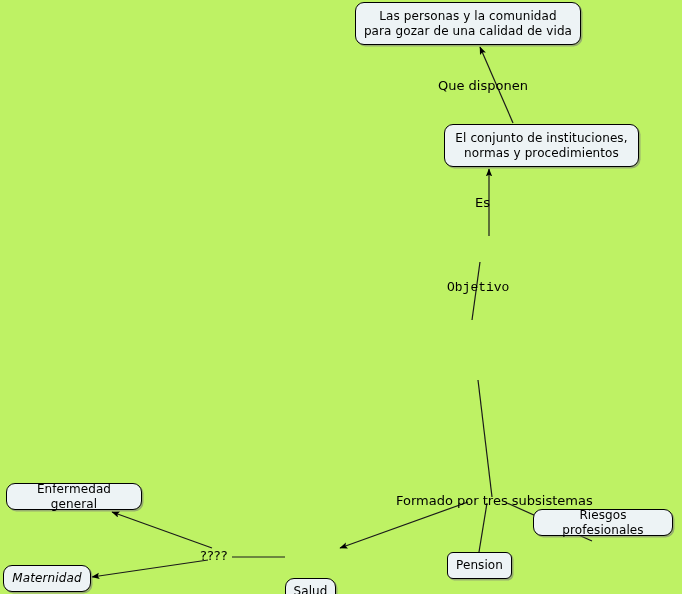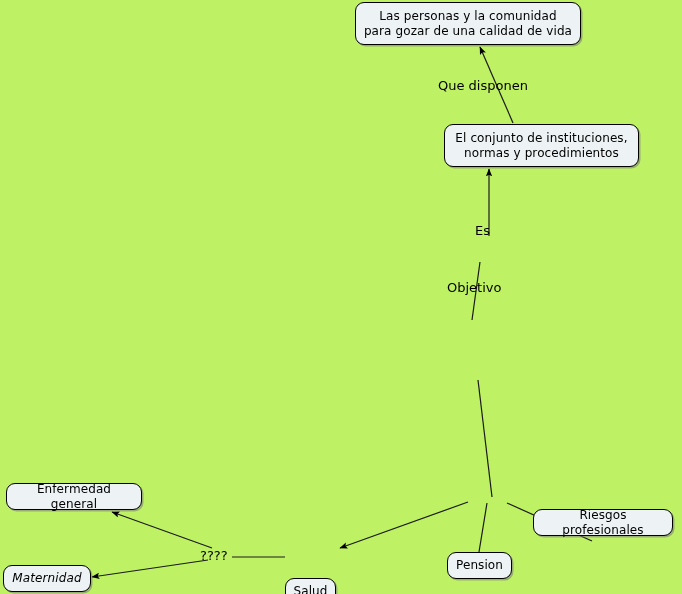--- a/index.html
+++ b/index.html
@@ -107,30 +107,31 @@
   </div>
 
   <div class="node" style="left:3px; top:565px; width:88px; height:27px;font-style:italic;">
     <span>Maternidad</span>
   </div>
 
   <div class="node" style="left:285px; top:545px; width:51px; height:27px;margin-top:33px;">
     <span>Salud</span>
   </div>
 
-  <div class="node" style="left:447px; top:552px; width:65px; height:27px;">
+  <div class="node" style="left:447px; top:552px; width:65px; height:27px;border-radius:6px;">
     <span>Pension</span>
   </div>
 
   <div class="node" style="left:533px; top:509px; width:140px; height:27px;">
     <span>Riesgos profesionales</span>
   </div>
 
   <div class="edge-label" style="left:438px; top:79px;">Que disponen</div>
 
-  <div class="edge-label" style="left:475px; top:196px;margin-top:28px;">Es</div>
+  <div class="edge-label" style="left:475px; top:196px;">Es</div>
 
-  <div class="edge-label" style="left:447px; top:281px;">Objetivo</div>
+  <div class="edge-label" style="left:447px; top:281px;font-family:Liberation Mono, monospace;">Objetivo</div>
 
+  <div class="edge-label" style="left:396px; top:494px;">Formado por tres subsistemas</div>
 
   <div class="edge-label" style="left:200px; top:549px;">????</div>
 
 </div>
 
 </body></html>

